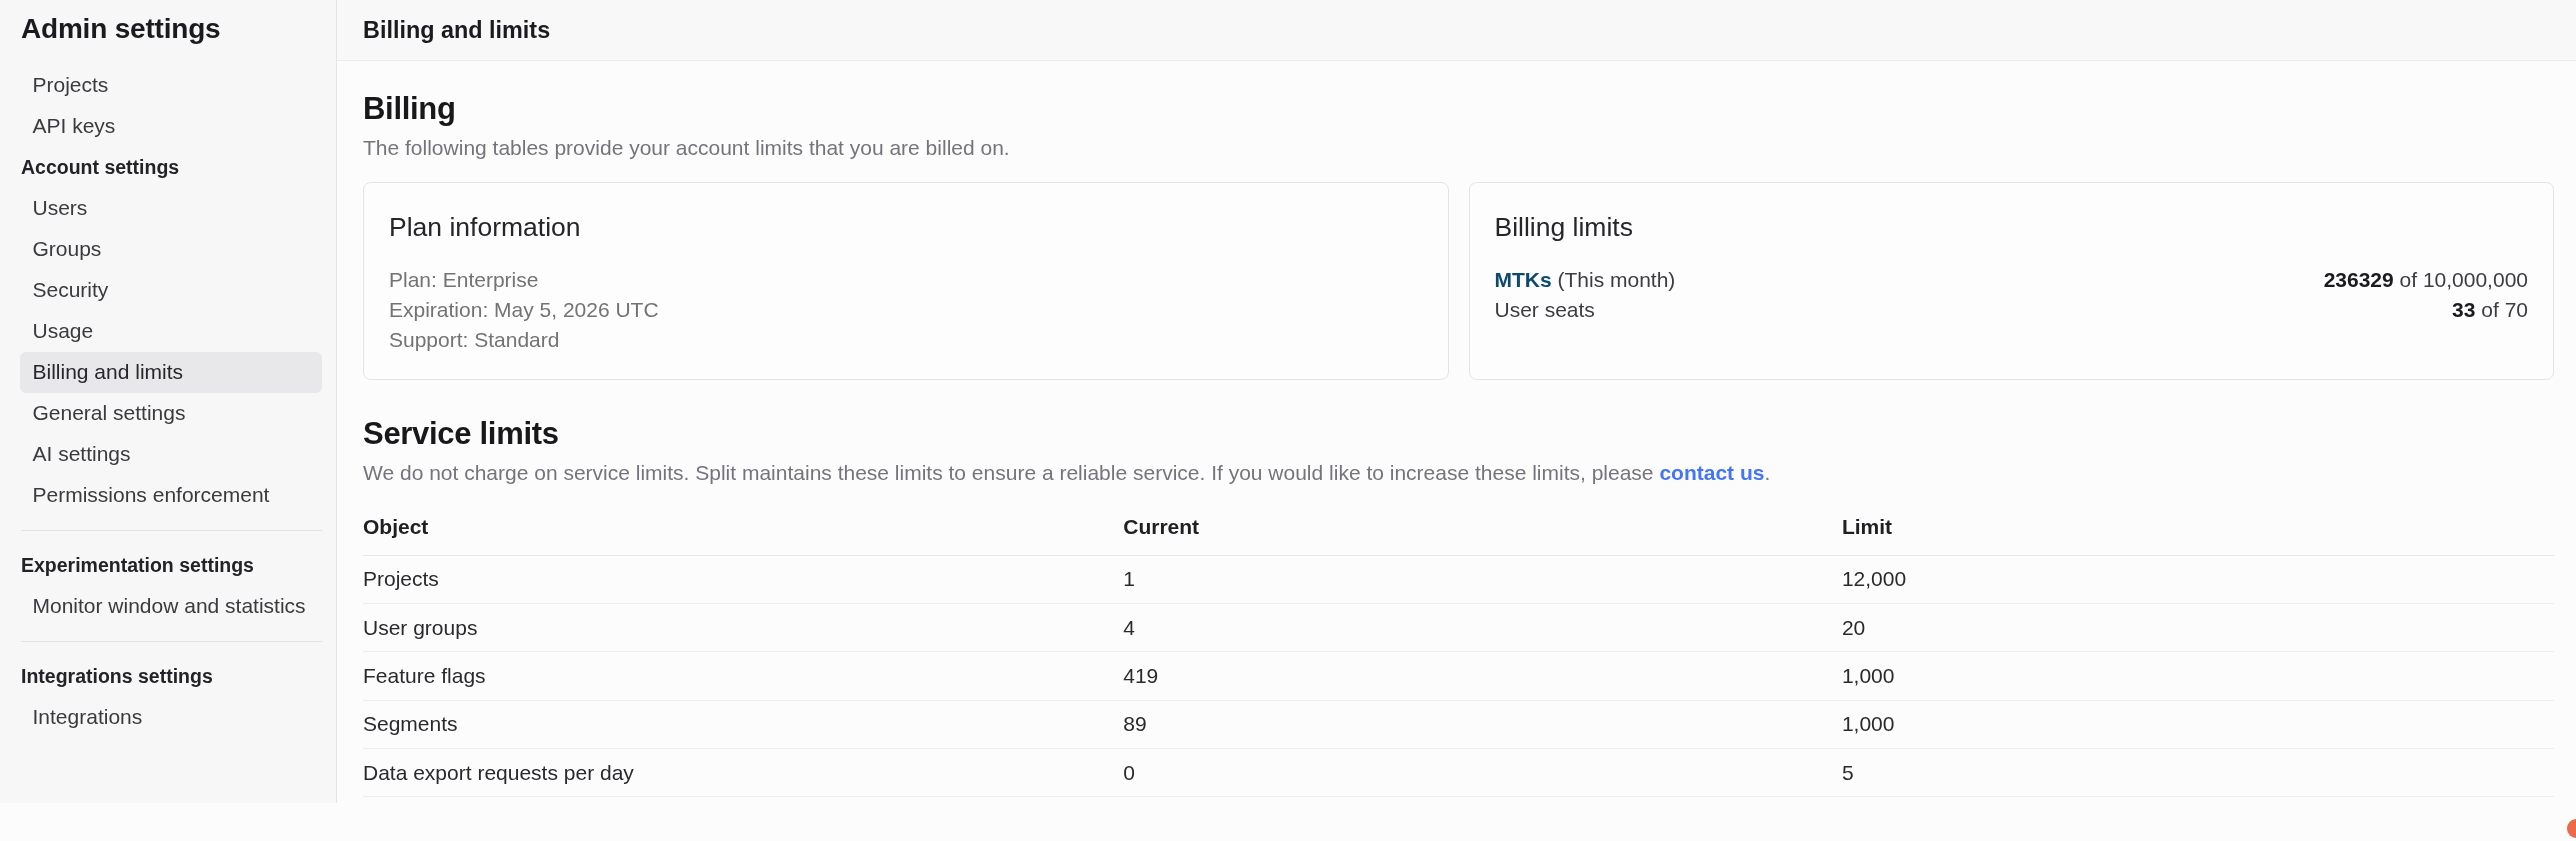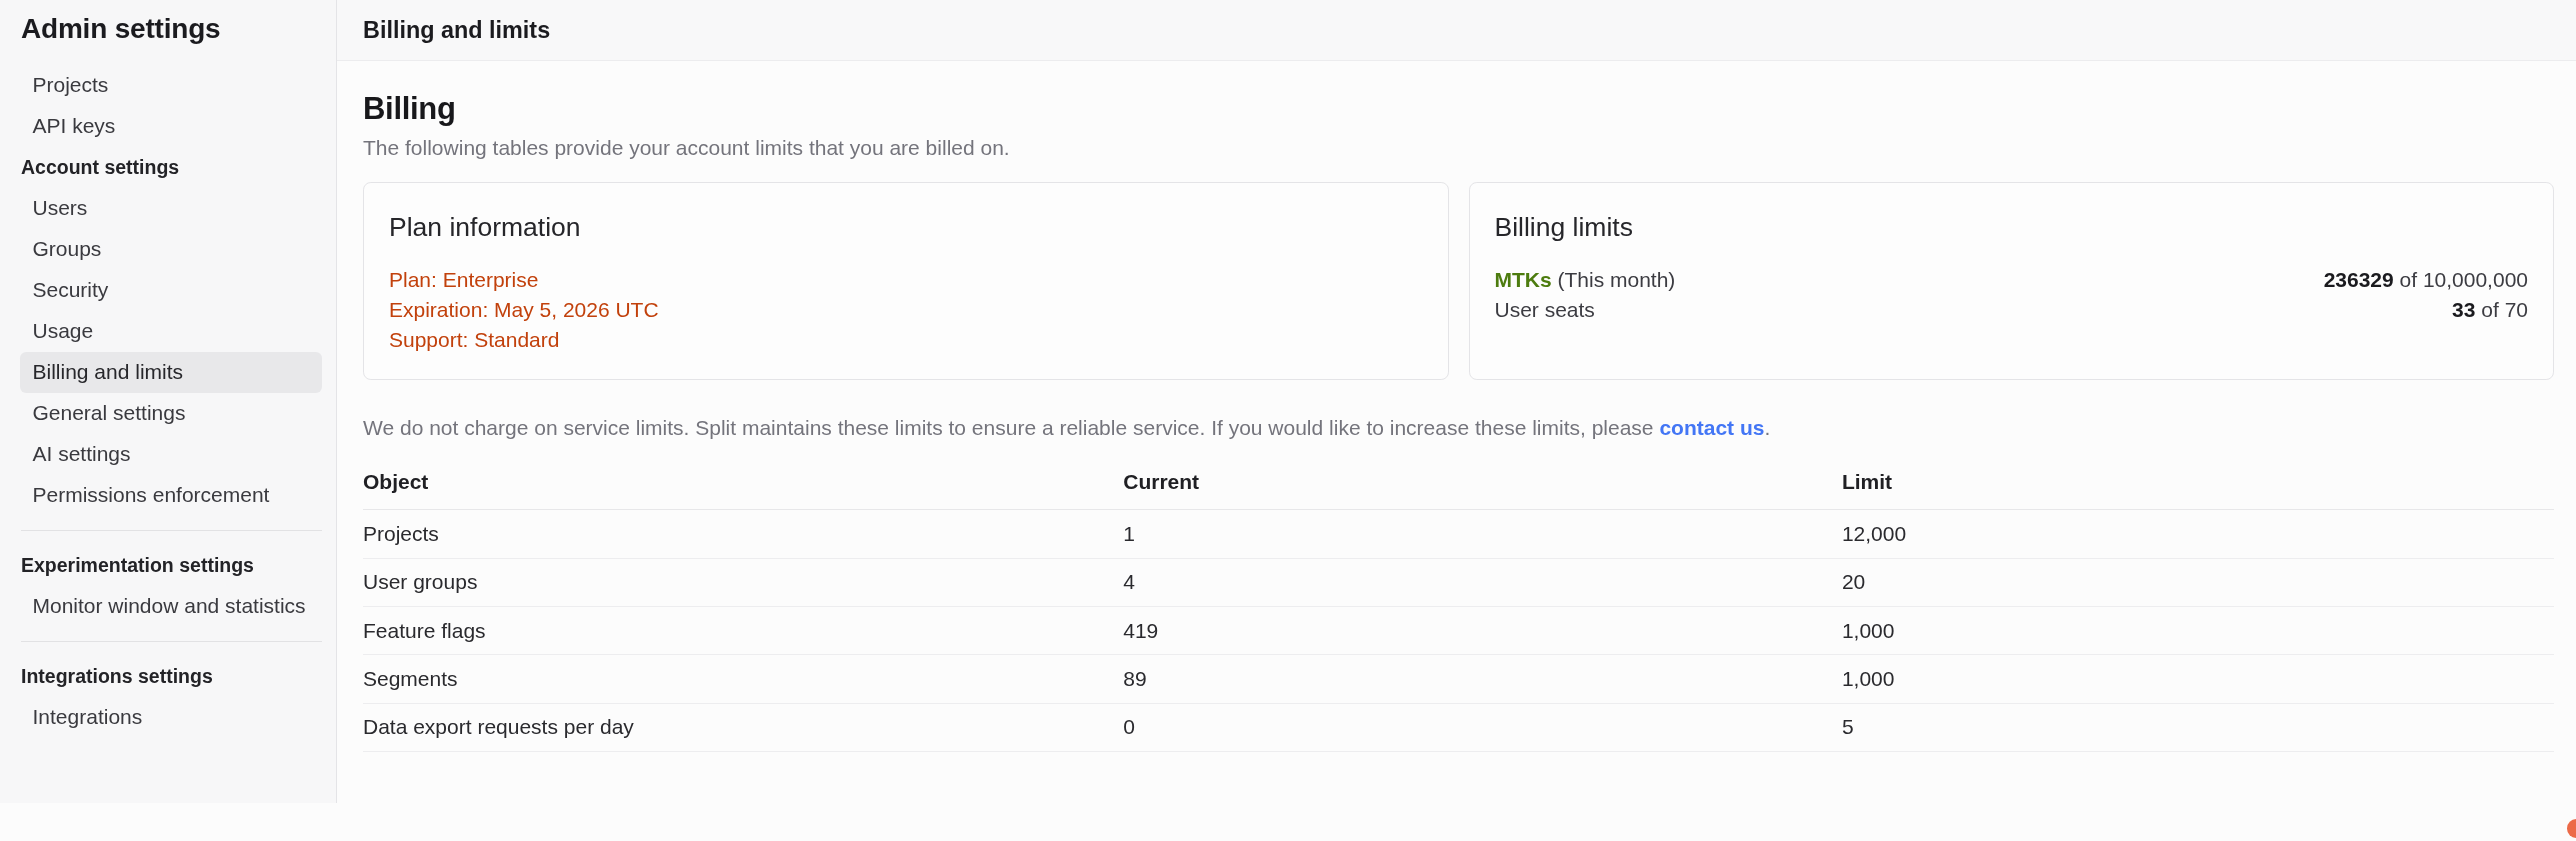--- a/index.html
+++ b/index.html
@@ -50,26 +50,26 @@
   }
   .sub { font-size:21px; color:#74747c; }
   .sub a { color:#4376f5; font-weight:700; text-decoration:none; cursor:pointer; }
   
   .cards { display:flex; gap:20px; margin-top:22px;justify-content:space-between; }
   .card {
     flex:1; background:#fdfdfd; border:0.8px solid #e4e4e7;
     border-radius:7.8px; padding:23.4px 25px; min-height:173px;
   }
   .card h3 { font-size:26.5px; font-weight:500; color:#26262a; margin:6.2px 0 22px; }
-  .card .line { font-size:21px; color:#c2410c; line-height:30px; }
+  .card .line { font-size:21px; color:#737373; line-height:30px; }
   .limit-row {
     display:flex; justify-content:space-between;
     font-size:21px; line-height:30px; color:#3c3c42;
   }
-  .limit-row a { color:#4d7c0f; font-weight:700; text-decoration:none; cursor:pointer; }
+  .limit-row a { color:#0c4a6e; font-weight:700; text-decoration:none; cursor:pointer; }
   .limit-row strong { font-weight:700; color:#1b1b1f; }
   
   .svc { margin-top:36px; }
   table { width:100%; border-collapse:collapse; margin-top:18.7px; }
   th {
     text-align:left; font-size:21px; font-weight:700; color:#202024;
     padding:11px 0 15.6px; border-bottom:0.8px solid #e7e7e9;
   }
   td {
     font-size:21px; color:#2a2a2e;
@@ -139,20 +139,21 @@
           </div>
           <div class="limit-row">
             <span>User seats</span>
             <span><strong>33</strong><span> of 70</span></span>
           </div>
         </div>
       </div>
     </section>
 
     <section class="svc">
+      <h2 class="section-h">Service limits</h2>
       <p class="sub"><span>We do not charge on service limits. Split maintains these limits to ensure a reliable service. If you would like to increase these limits, please </span><a>contact us</a><span>.</span></p>
 
       <table>
         <colgroup>
             <col style="width:34.7%">
             <col style="width:32.8%">
             <col style="width:32.5%">
           </colgroup>
         <thead>
           <tr>

